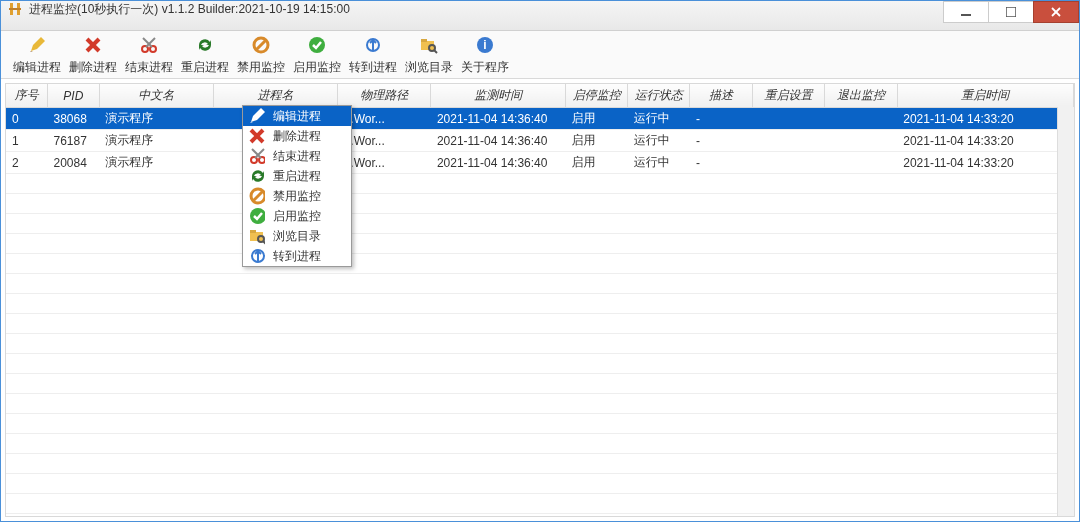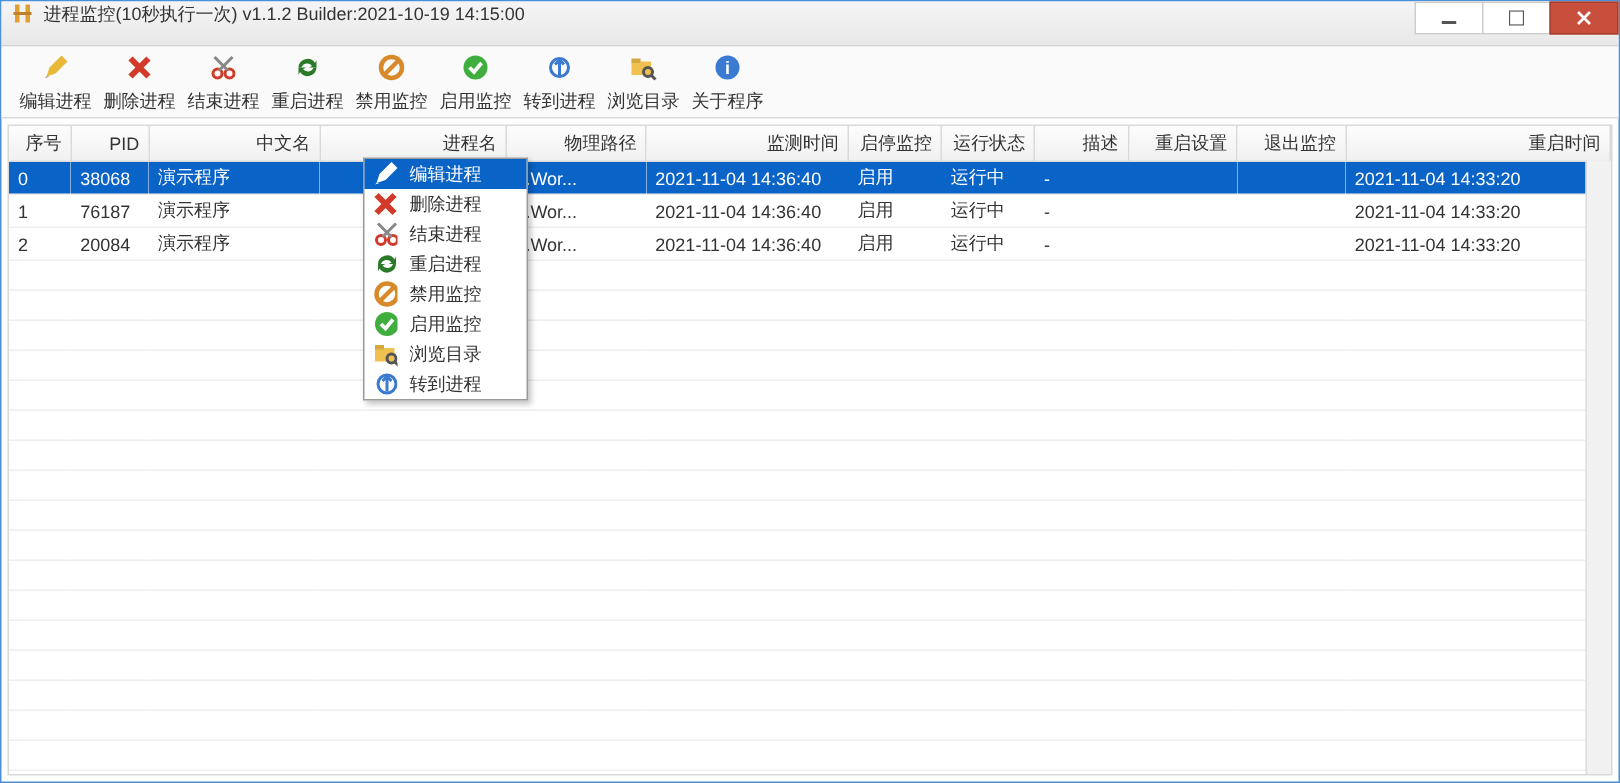--- a/index.html
+++ b/index.html
@@ -78,27 +78,28 @@
     }
     table {
       border-collapse: collapse;
       width: 100%;
       table-layout: fixed;
     }
     thead th {
       background: linear-gradient(#fdfdfd, #f0f0f0);
       border-right: 1px solid #d9d9d9;
       border-bottom: 1px solid #d9d9d9;
-      text-align: right;
+      text-align: center;
       padding: 3px 6px;
       font-weight: normal;
       color: #333;
       height: 22px;
       white-space: nowrap;
       overflow: hidden;
+      font-style: italic;
     }
     tbody td {
       border-bottom: 1px solid #eee;
       padding: 2px 6px;
       height: 20px;
       white-space: nowrap;
       overflow: hidden;
       text-overflow: ellipsis;
       color: #333;
     }

